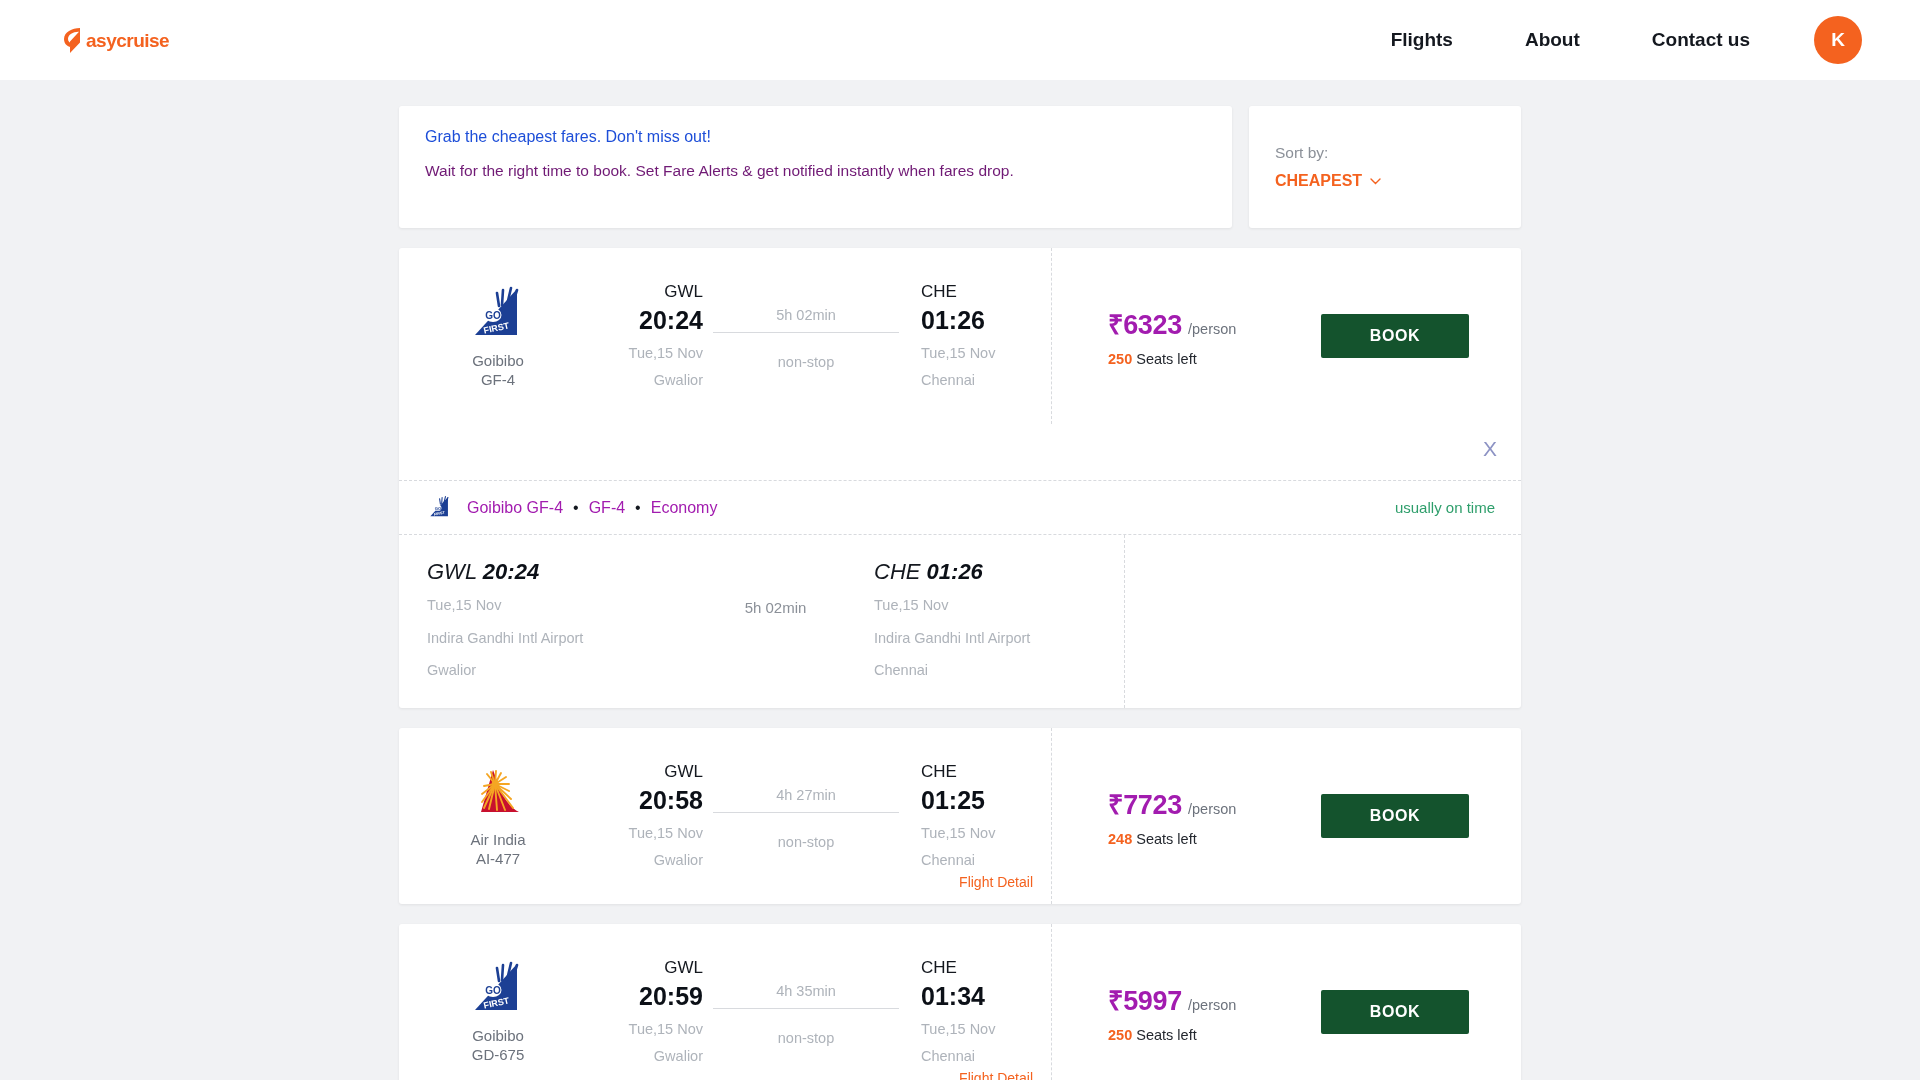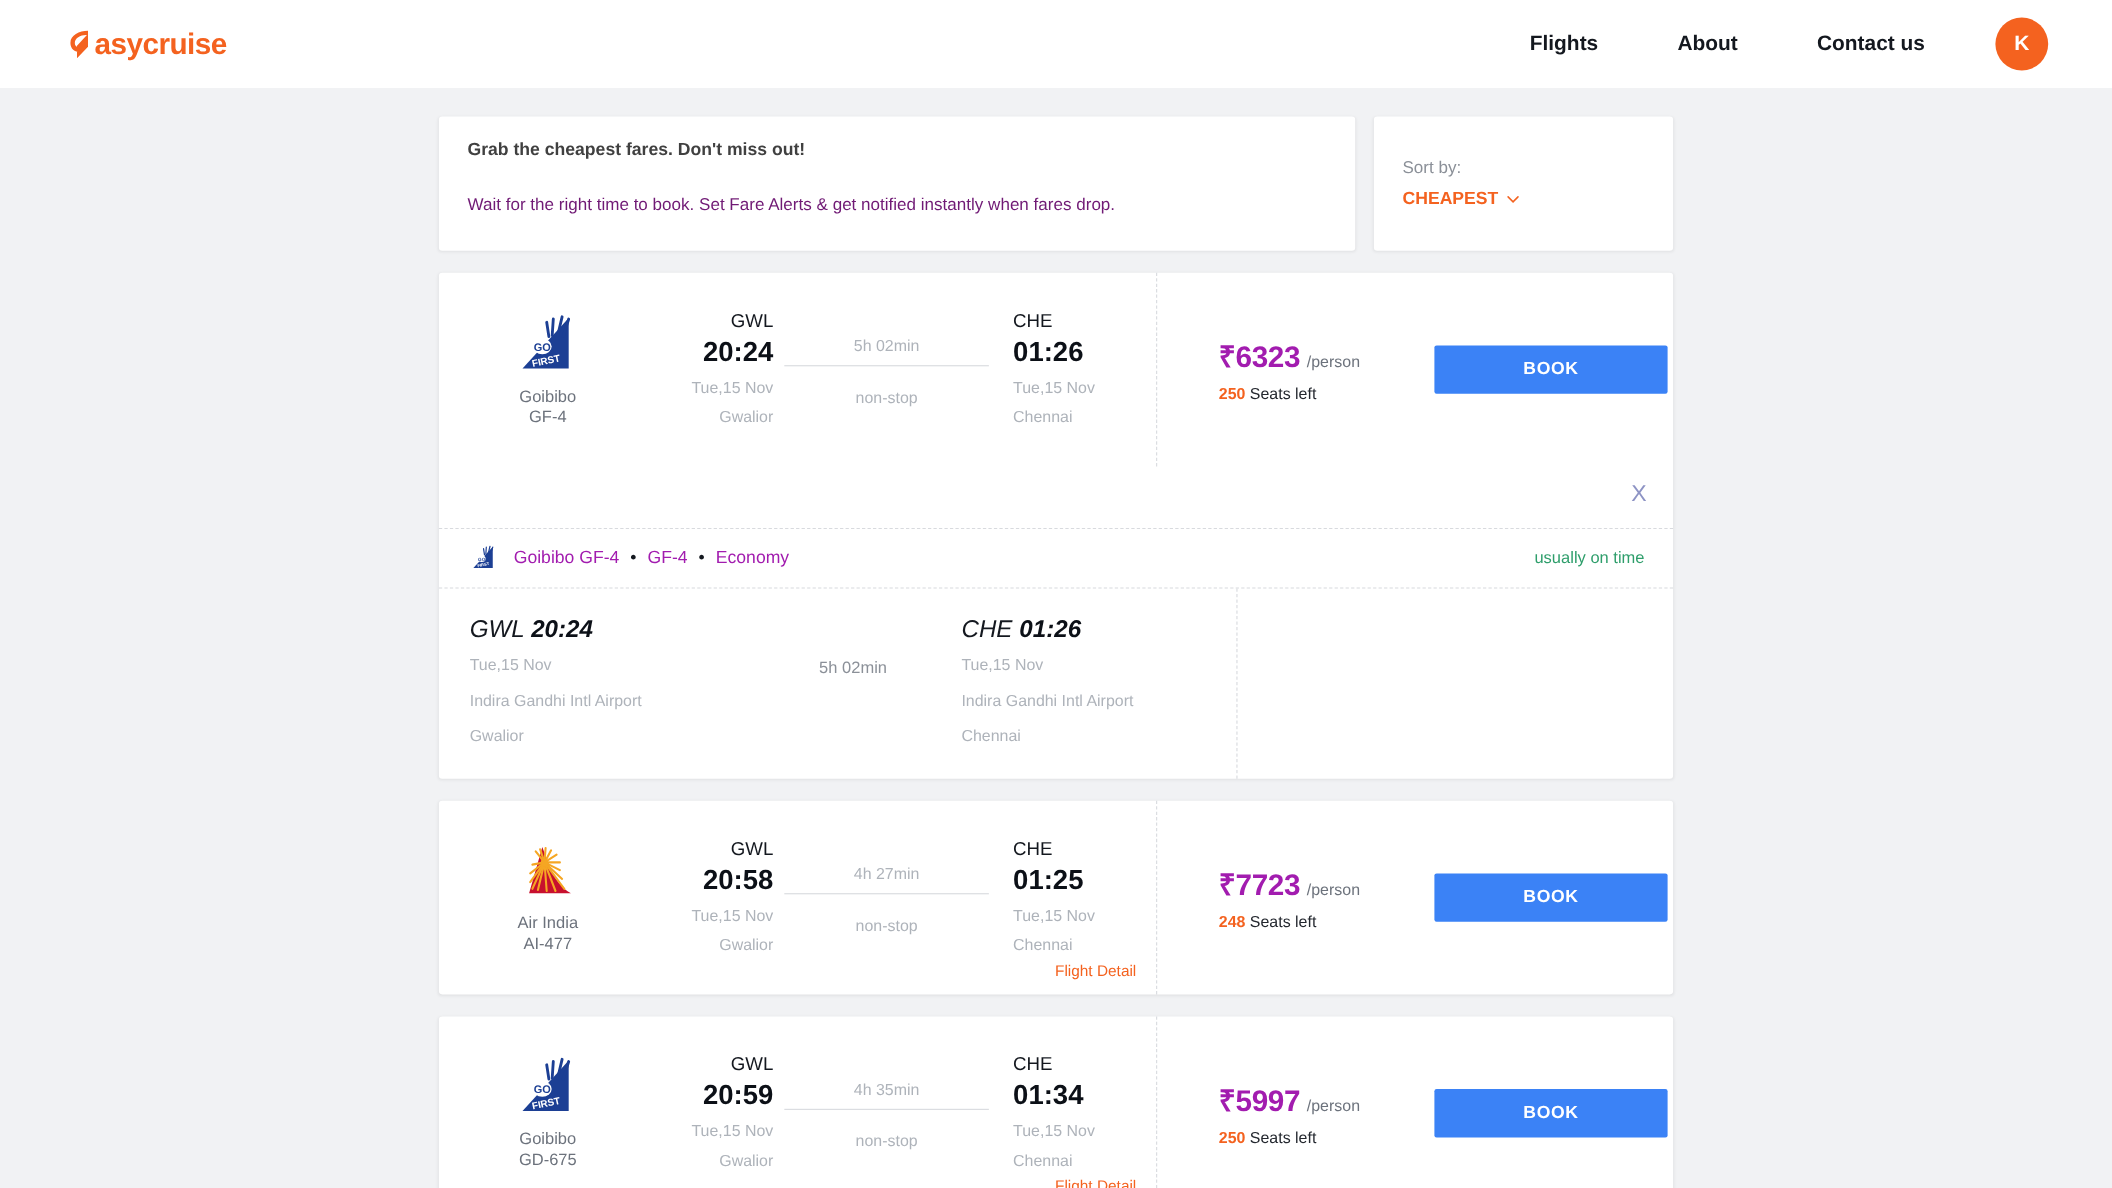--- a/index.html
+++ b/index.html
@@ -13,21 +13,21 @@
   
   .header {
     height: 80px; background: #ffffff;
     display: flex; align-items: center; justify-content: space-between;
     padding: 0 58px 0 58px;
     position: relative; z-index: 5;
   }
   .logo { display: flex; align-items: center; gap: 2px; }
   .logo-mark { width: 26px; height: 30px; display: block; }
   .logo-text {
-    font-size: 27px; font-weight: bold; color: #f4621f;
+    font-size: 19px; font-weight: bold; color: #f4621f;
     letter-spacing: -0.5px; line-height: 1;
   }
   .nav { display: flex; align-items: center; gap: 0; }
   .nav-item {
     font-size: 19px; color: #14181f; font-weight: bold;
     margin-left: 72px; cursor: pointer; white-space: nowrap; text-align: center;
   }
   .avatar {
     width: 48px; height: 48px; border-radius: 50%;
     background: #f4621f; color: #ffffff;
@@ -40,21 +40,21 @@
   .container { width: 1122px; margin: 0 auto; }
 
   
   .topstrip { display: flex; gap: 17px; align-items: stretch; }
   .fare-alert {
     flex: 1 1 auto; background: #ffffff; border-radius: 3px;
     padding: 22px 26px 24px 26px;
     box-shadow: 0 1px 3px rgba(0,0,0,0.07);
   }
   .fare-alert-title {
-    color: #404040; font-size: 16px; font-weight: bold; margin-bottom: 32px;
+    color: #1d4ed8; font-size: 16px; font-weight: normal; margin-bottom: 16px;
   }
   .fare-alert-sub { color: #701a75; font-size: 15.5px; }
   .sortbox {
     width: 272px; background: #ffffff; border-radius: 3px;
     padding: 38px 26px;
     box-shadow: 0 1px 3px rgba(0,0,0,0.07);
   }
   .sort-label { color: #8b9098; font-size: 15.5px; margin-bottom: 10px; }
   .sort-value {
     color: #f4621f; font-size: 16px; font-weight: bold;
@@ -98,22 +98,22 @@
     flex: 1 1 auto; display: flex; align-items: center;
     padding: 22px 52px 22px 56px; gap: 0;
   }
   .price-block { width: 196px; }
   .price-line { display: flex; align-items: baseline; gap: 6px; }
   .price { font-size: 27px; font-weight: bold; color: #a21caf; letter-spacing: -0.3px; }
   .per { font-size: 14.5px; color: #6c727c; }
   .seats { font-size: 14.5px; color: #24282f; margin-top: 9px; }
   .seats b { color: #f4621f; font-weight: bold; }
   .book-btn {
-    margin-left: auto; width: 212px; height: 44px;
-    background: #3b82f6; color: #ffffff; border: none; border-radius: 2px;
+    margin-left: auto; width: 148px; height: 44px;
+    background: #14532d; color: #ffffff; border: none; border-radius: 2px;
     font-size: 16px; font-weight: bold; letter-spacing: 0.6px;
     font-family: "Liberation Sans", sans-serif; cursor: pointer; text-align: center;
   }
   .flight-detail-link {
     position: absolute; right: 18px; bottom: 14px;
     font-size: 14px; color: #f4621f; cursor: pointer;
   }
 
   
   .detail-close-row { height: 56px; position: relative; }

